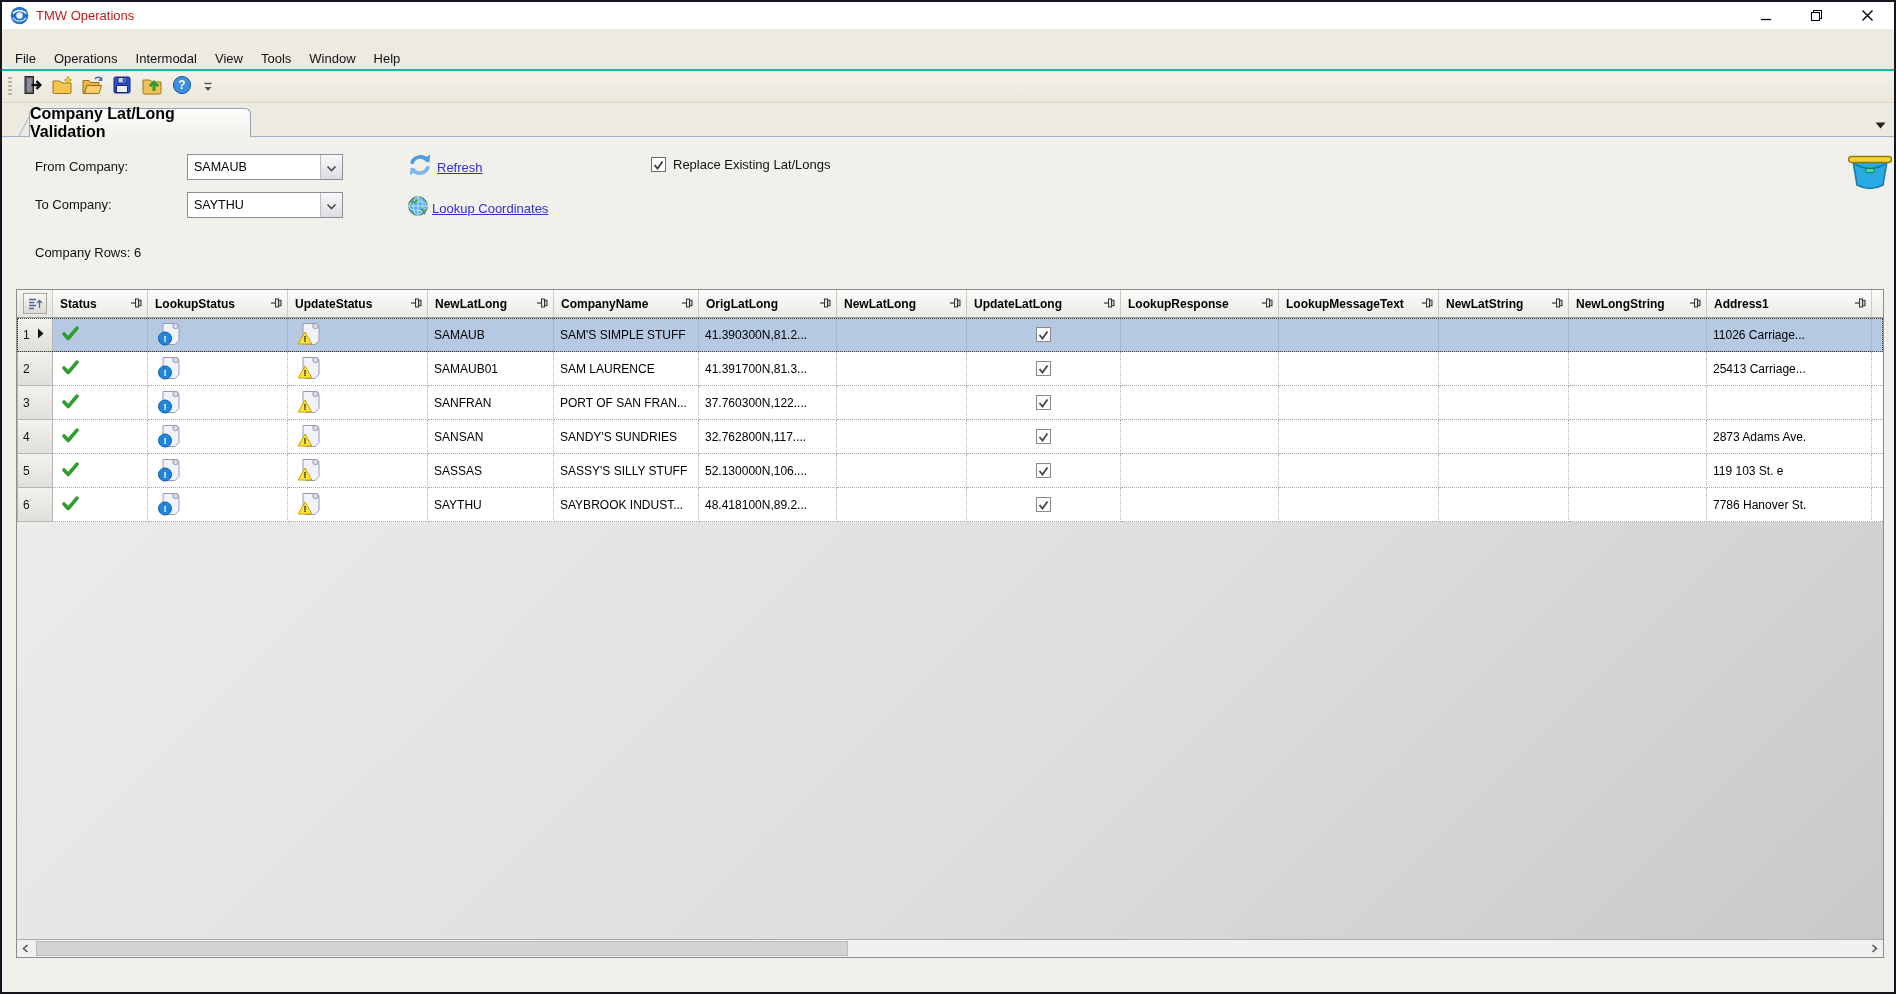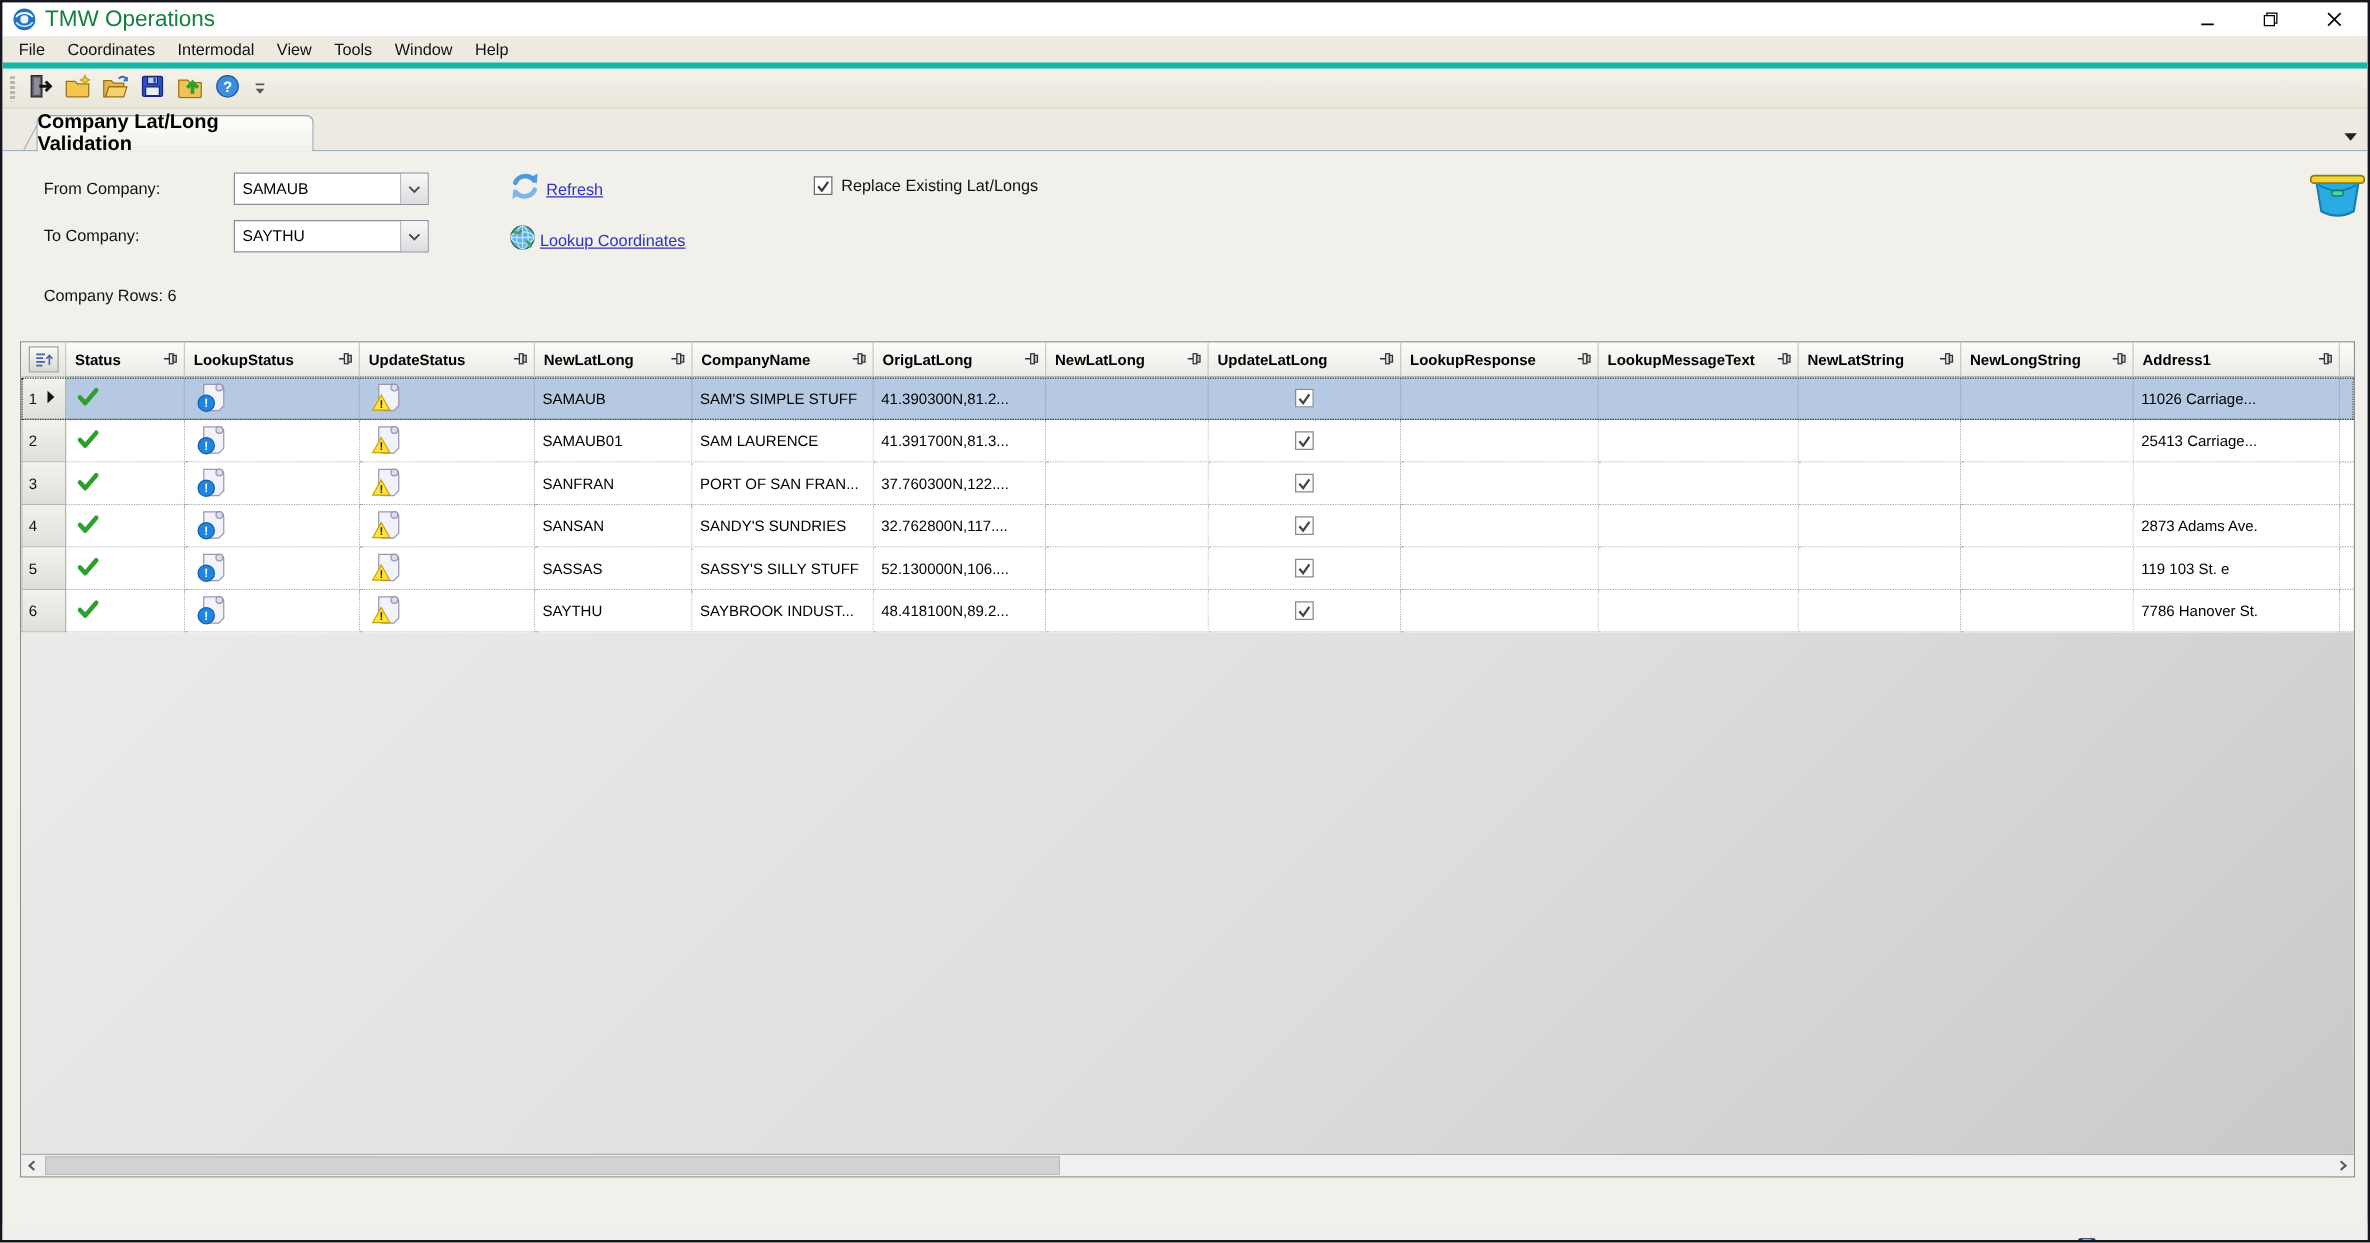--- a/index.html
+++ b/index.html
@@ -2,26 +2,26 @@
 <html><head>
 <meta charset="utf-8">
 <style>
   * { margin:0; padding:0; box-sizing:border-box; }
   html,body { width:1896px; height:994px; font-family:"Liberation Sans","DejaVu Sans",sans-serif; background:#888; }
   .window { position:relative; width:1896px; height:994px; background:#f0efeb; border:2px solid #15151f; overflow:hidden; }
 
   
   .titlebar { height:27px; background:#ffffff; display:flex; align-items:center; padding:0 8px; }
   .app-icon { width:19px; height:19px; margin-right:7px; display:inline-flex; }
-  .title-text { font-size:18px; color:#15803d; }
+  .title-text { font-size:13px; color:#b91c1c; }
   .win-controls { margin-left:auto; display:flex; align-items:center; gap:38px; padding-right:12px; }
   .win-btn { background:none; border:none; cursor:default; display:inline-flex; align-items:center; }
 
   
-  .menubar { height:26px; background:#edebe1; border-bottom:5px solid #14b8a6; display:flex; align-items:flex-start; padding-left:4px; }
+  .menubar { height:42px; background:#edebe1; border-bottom:2px solid #14b8a6; display:flex; align-items:flex-end; padding-left:4px; }
   .menu-item { font-size:13px; color:#111; padding:3px 9px; }
 
   
   .toolbar { height:32px; background:linear-gradient(#f4f2ea,#e9e6da); display:flex; align-items:center; padding-left:4px; border-bottom:1px solid #d8d5c6; }
   .grip { width:4px; height:20px; margin:0 6px 0 2px; background:repeating-linear-gradient(#b9b6a8 0 2px, transparent 2px 4px); }
   .tb-btn { width:28px; height:27px; border:none; background:none; display:inline-flex; align-items:center; justify-content:center; margin-right:2px; }
   .tb-overflow { width:16px; height:24px; display:inline-flex; align-items:center; justify-content:center; margin-left:2px; }
 
   
   .tabstrip { position:relative; height:34px; background:#edebe1; }
@@ -98,21 +98,21 @@
       <button class="win-btn">
           <svg width="13" height="13" viewBox="0 0 13 13">
             <path d="M1.5 1.5l10 10M11.5 1.5l-10 10" stroke="#000" stroke-width="1.4"></path>
           </svg>
         </button>
     </span>
   </div>
 
   <div class="menubar" id="menubar">
       <span class="menu-item">File</span>
-      <span class="menu-item">Coordinates</span>
+      <span class="menu-item">Operations</span>
       <span class="menu-item">Intermodal</span>
       <span class="menu-item">View</span>
       <span class="menu-item">Tools</span>
       <span class="menu-item">Window</span>
       <span class="menu-item">Help</span>
     </div>
 
   <div class="toolbar">
     <span class="grip"></span>
     <button class="tb-btn">

